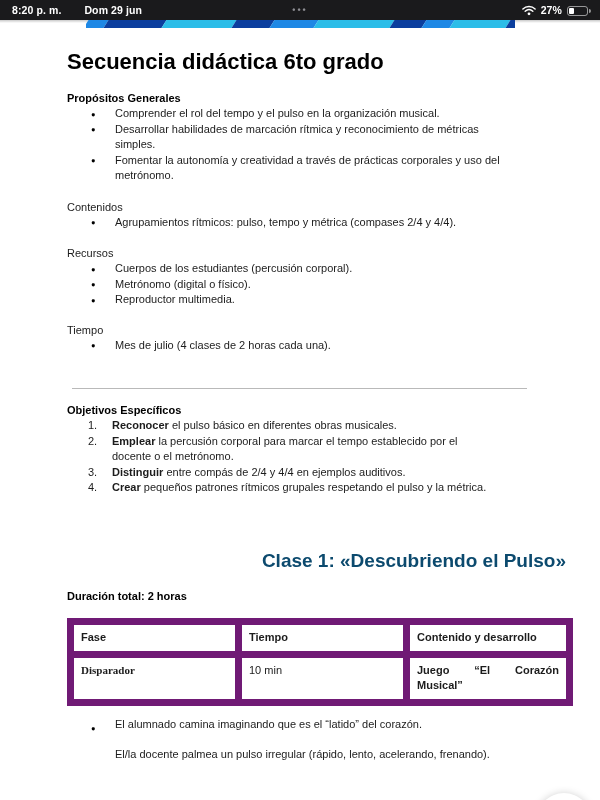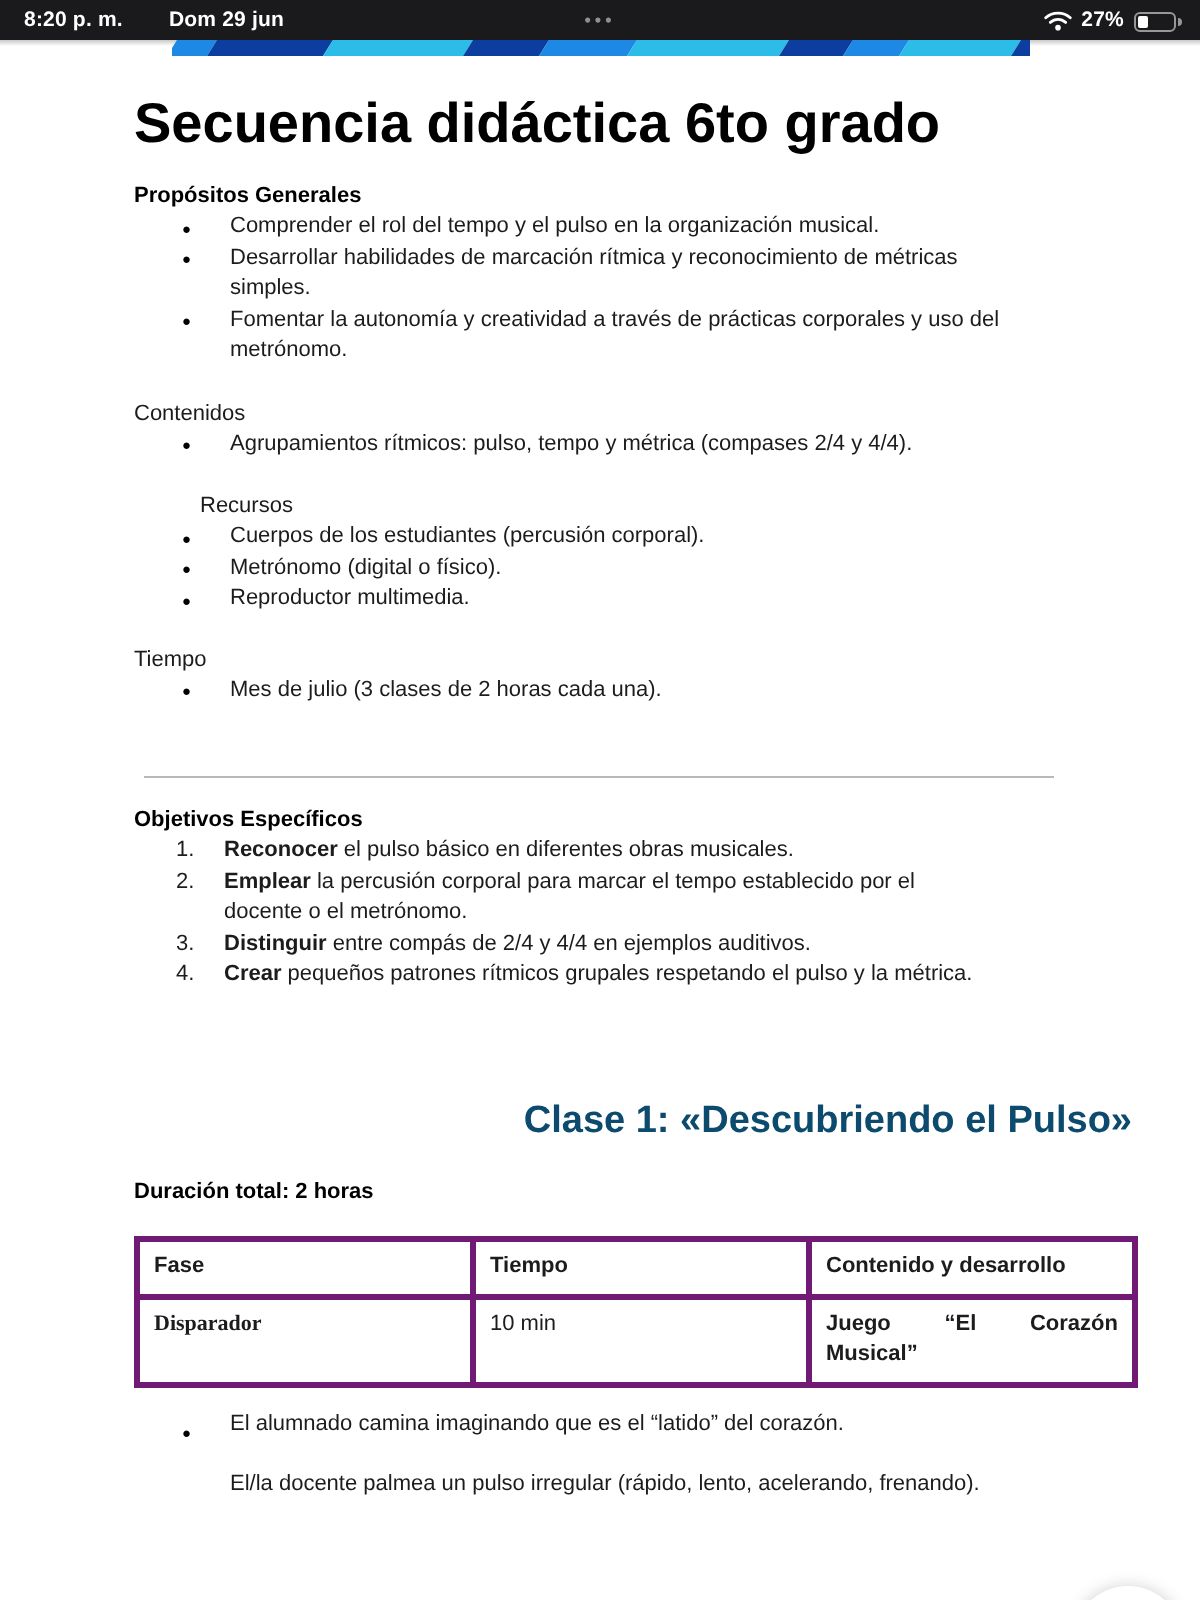--- a/index.html
+++ b/index.html
@@ -33,46 +33,46 @@
   
   .page-top-shadow{position:absolute;top:20px;left:0;width:600px;height:3px;
     background:linear-gradient(#c9c9c9,rgba(255,255,255,0));z-index:1;}
   .band{position:absolute;top:20px;left:86px;width:429px;height:8px;
     overflow:hidden;display:flex;z-index:2;}
   .band-seg{flex:none;height:100%;transform:skewX(-32deg);}
   
   .doc{position:absolute;top:28px;left:0;width:600px;height:772px;
     background:#fff;overflow:hidden;}
   .doc-content{margin-left:67px;width:499px;}
-  .doc-title{font-size:28px;font-weight:700;color:#000;line-height:27px;
+  .doc-title{font-size:22px;font-weight:700;color:#000;line-height:27px;
     margin:20px 0 0 0;}
   .h-small{font-size:11px;font-weight:700;color:#000;line-height:15px;margin:0;}
   .h-plain{font-size:11px;font-weight:400;color:#1c1c1c;line-height:15px;margin:0;}
   .mt-prop{margin-top:16px;}  .mt-ul1{margin-top:9px;}
   .mt-cont{margin-top:16px;}  .mt-ul2{margin-top:13px;}
-  .mt-rec{margin-top:16px;margin-left:33px;}   .mt-ul3{margin-top:13px;}
+  .mt-rec{margin-top:16px;}   .mt-ul3{margin-top:13px;}
   .mt-tie{margin-top:15px;}   .mt-ul4{margin-top:14px;}
   .mt-obj{margin-top:14px;}   .mt-ol{margin-top:14px;}
   .doc-list{margin:0;padding:0;list-style:none;}
   .doc-list li{position:relative;padding-left:48px;font-size:11px;
     line-height:15.5px;max-width:385px;color:#1c1c1c;}
   .blt{position:absolute;left:24px;top:0.5px;font-size:7.5px;color:#000;}
   .num-list li{padding-left:45px;}
   .num{position:absolute;left:21px;font-weight:400;}
   .divider{border:none;border-top:1px solid #b9b9b9;margin:35px 0 0 5px;
     width:455px;height:0;}
   .clase-title{font-size:19px;font-weight:700;color:#0c4a6e;line-height:23px;
     margin:53px 0 0 0;text-align:right;}
   .mt-dur{margin-top:17px;}
   
   .doc-table{border-collapse:collapse;margin-top:14px;table-layout:fixed;
     width:499px;font-size:11px;}
   .doc-table col.c1{width:168px;} .doc-table col.c2{width:168px;}
   .doc-table col.c3{width:163px;}
-  .doc-table th,.doc-table td{border:3px solid #701a75;text-align:left;
+  .doc-table th,.doc-table td{border:7px solid #701a75;text-align:left;
     vertical-align:top;padding:5px 7px;line-height:15.5px;}
   .doc-table th{font-weight:700;height:16px;}
   .doc-table td{height:30px;}
   td.bold{font-weight:700;font-family:Liberation Serif, serif;}
   td.justify{font-weight:700;text-align:justify;margin-top:36px;}
   
   .lone{position:relative;margin-top:11px;font-size:11px;line-height:15.5px;}
   .lone .blt{top:4px;}
   .lone-text{padding-left:48px;margin-top:15px;max-width:430px;color:#1c1c1c;}
   
@@ -135,21 +135,21 @@
 
     <p class="h-plain mt-rec">Recursos</p>
     <ul class="doc-list mt-ul3">
       <li><span class="blt">●</span><span>Cuerpos de los estudiantes (percusión corporal).</span></li>
       <li><span class="blt">●</span><span>Metrónomo (digital o físico).</span></li>
       <li><span class="blt">●</span><span>Reproductor multimedia.</span></li>
     </ul>
 
     <p class="h-plain mt-tie">Tiempo</p>
     <ul class="doc-list mt-ul4">
-      <li><span class="blt">●</span><span>Mes de julio (3 clases de 2 horas cada una).</span></li>
+      <li><span class="blt">●</span><span>Mes de julio (4 clases de 2 horas cada una).</span></li>
     </ul>
 
     <hr class="divider">
 
     <p class="h-small mt-obj">Objetivos Específicos</p>
     <ol class="doc-list num-list mt-ol">
       <li><span class="num">1.</span><b>Reconocer</b><span> el pulso básico en diferentes obras musicales.</span></li>
       <li><span class="num">2.</span><b>Emplear</b><span> la percusión corporal para marcar el tempo establecido por el docente o el metrónomo.</span></li>
       <li><span class="num">3.</span><b>Distinguir</b><span> entre compás de 2/4 y 4/4 en ejemplos auditivos.</span></li>
       <li><span class="num">4.</span><b>Crear</b><span> pequeños patrones rítmicos grupales respetando el pulso y la métrica.</span></li>

